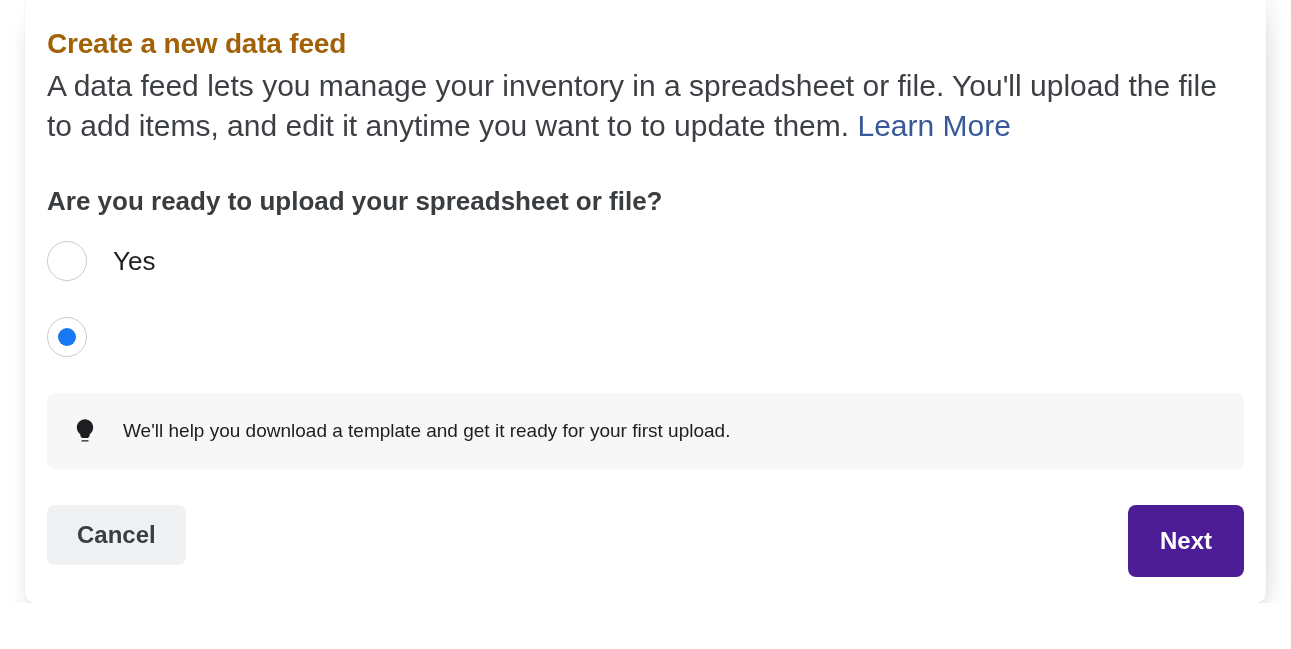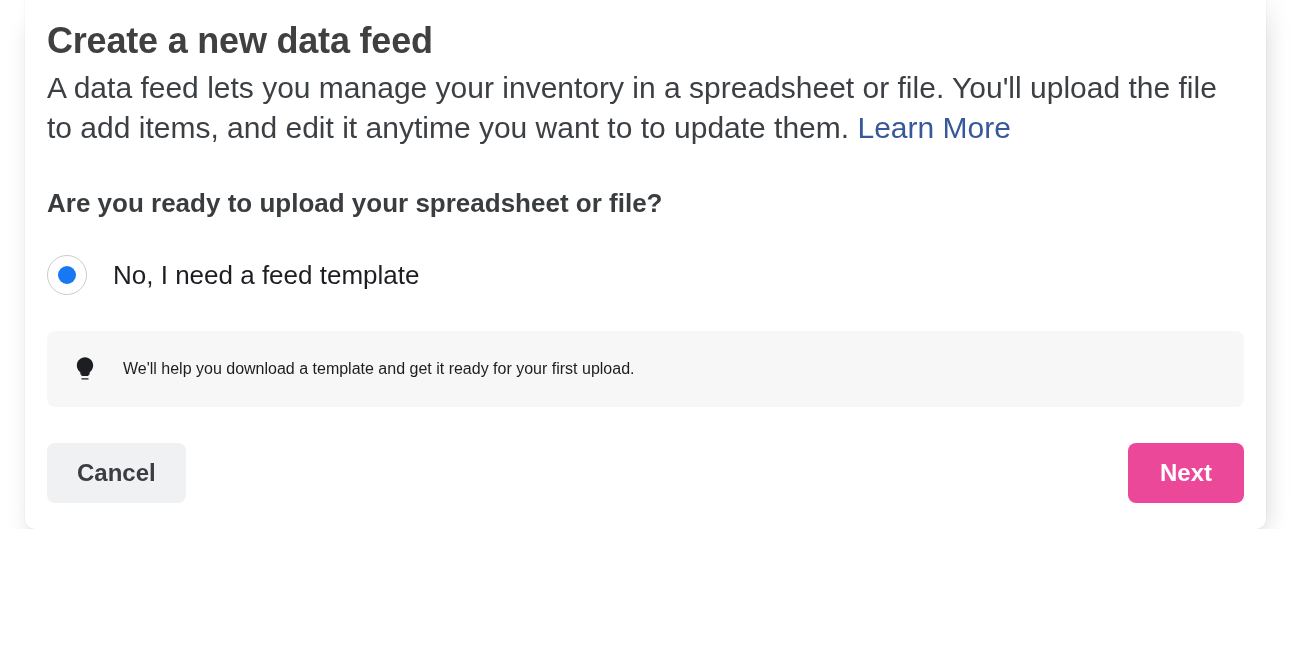--- a/index.html
+++ b/index.html
@@ -19,43 +19,43 @@
       8px 0 24px -4px rgba(0,0,0,0.08),
       0 24px 24px -4px rgba(0,0,0,0.10);
     border-radius: 0 0 10px 10px;
     padding: 20px 0 26px 0;
     box-sizing: border-box;
   }
   .content {
     padding: 0 22px;
   }
   h1.title {
-    margin: 0 0 6px 0;
-    font-size: 36px;
+    margin: 8px 0 6px 0;
+    font-size: 28px;
     font-weight: 700;
     letter-spacing: -0.2px;
-    color: #404040;
+    color: #a16207;
   }
   .description {
     font-size: 30px;
     line-height: 40px;
     color: #3c3f43;
     margin: 0 0 40px 0;
     max-width: 1180px;
   }
   .description a.learn-more {
     color: #385898;
     text-decoration: none;
     cursor: pointer;
   }
   .question {
     font-size: 26px;
     font-weight: 700;
     color: #3a3d40;
-    margin: 0 0 36px 0;
+    margin: 0 0 24px 0;
   }
   .radio-row {
     display: flex;
     align-items: center;
     margin-bottom: 36px;
     cursor: pointer;
   }
   .radio-outer {
     width: 40px;
     height: 40px;
@@ -92,21 +92,21 @@
     margin: 4px 0 36px 0;
   }
   .info-box .bulb {
     width: 28px;
     height: 28px;
     flex: 0 0 auto;
     margin-right: 24px;
     color: #1c1e21;
   }
   .info-box .msg {
-    font-size: 16px;
+    font-size: 19px;
     color: #1c1e21;
   }
   .footer {
     display: flex;
     justify-content: space-between;
     align-items: flex-start;
     padding: 0 22px;
   }
   .btn {
     font-size: 24px;
@@ -115,46 +115,51 @@
     border-radius: 8px;
     padding: 18px 30px;
     cursor: pointer;
     line-height: 1;
   }
   .btn-cancel {
     background: #eff1f3;
     color: #3b3d40;
   }
   .btn-next {
-    background: #ec4899;
+    background: #4c1d95;
     color: #ffffff;
     font-weight: 700;
-    padding: 18px 32px;
+    padding: 24px 32px;
   }
 </style>
 </head>
 <body>
 
 <div class="card">
   <div class="content">
 
     <h1 class="title">Create a new data feed</h1>
 
     <p class="description">
       <span>A data feed lets you manage your inventory in a spreadsheet or file. You'll upload the file to add items, and edit it anytime you want to to update them. </span><a class="learn-more" href="#">Learn More</a>
     </p>
 
     <p class="question">Are you ready to upload your spreadsheet or file?</p>
 
+    <div class="radio-row" id="opt-yes">
+      <span class="radio-outer">
+        
+      </span>
+      <span class="radio-label">Yes</span>
+    </div>
 
     <div class="radio-row selected" id="opt-no">
       <span class="radio-outer">
         <span class="dot"></span>
       </span>
-      <span class="radio-label">No, I need a feed template</span>
     </div>
 
     <div class="info-box">
       <span class="bulb">
         <svg viewBox="0 0 24 24" width="28" height="28" fill="currentColor" aria-hidden="true">
           <path d="M9 21h6v-1H9v1zm.5-3h5c.28 0 .5-.22.5-.5V17H9v.5c0 .28.22.5.5.5zM12 2C8.13 2 5 5.13 5 9c0 2.38 1.19 4.47 3 5.74V16c0 .55.45 1 1 1h6c.55 0 1-.45 1-1v-1.26c1.81-1.27 3-3.36 3-5.74 0-3.87-3.13-7-7-7z"></path>
         </svg>
       </span>
       <span class="msg">We'll help you download a template and get it ready for your first upload.</span>
     </div>

